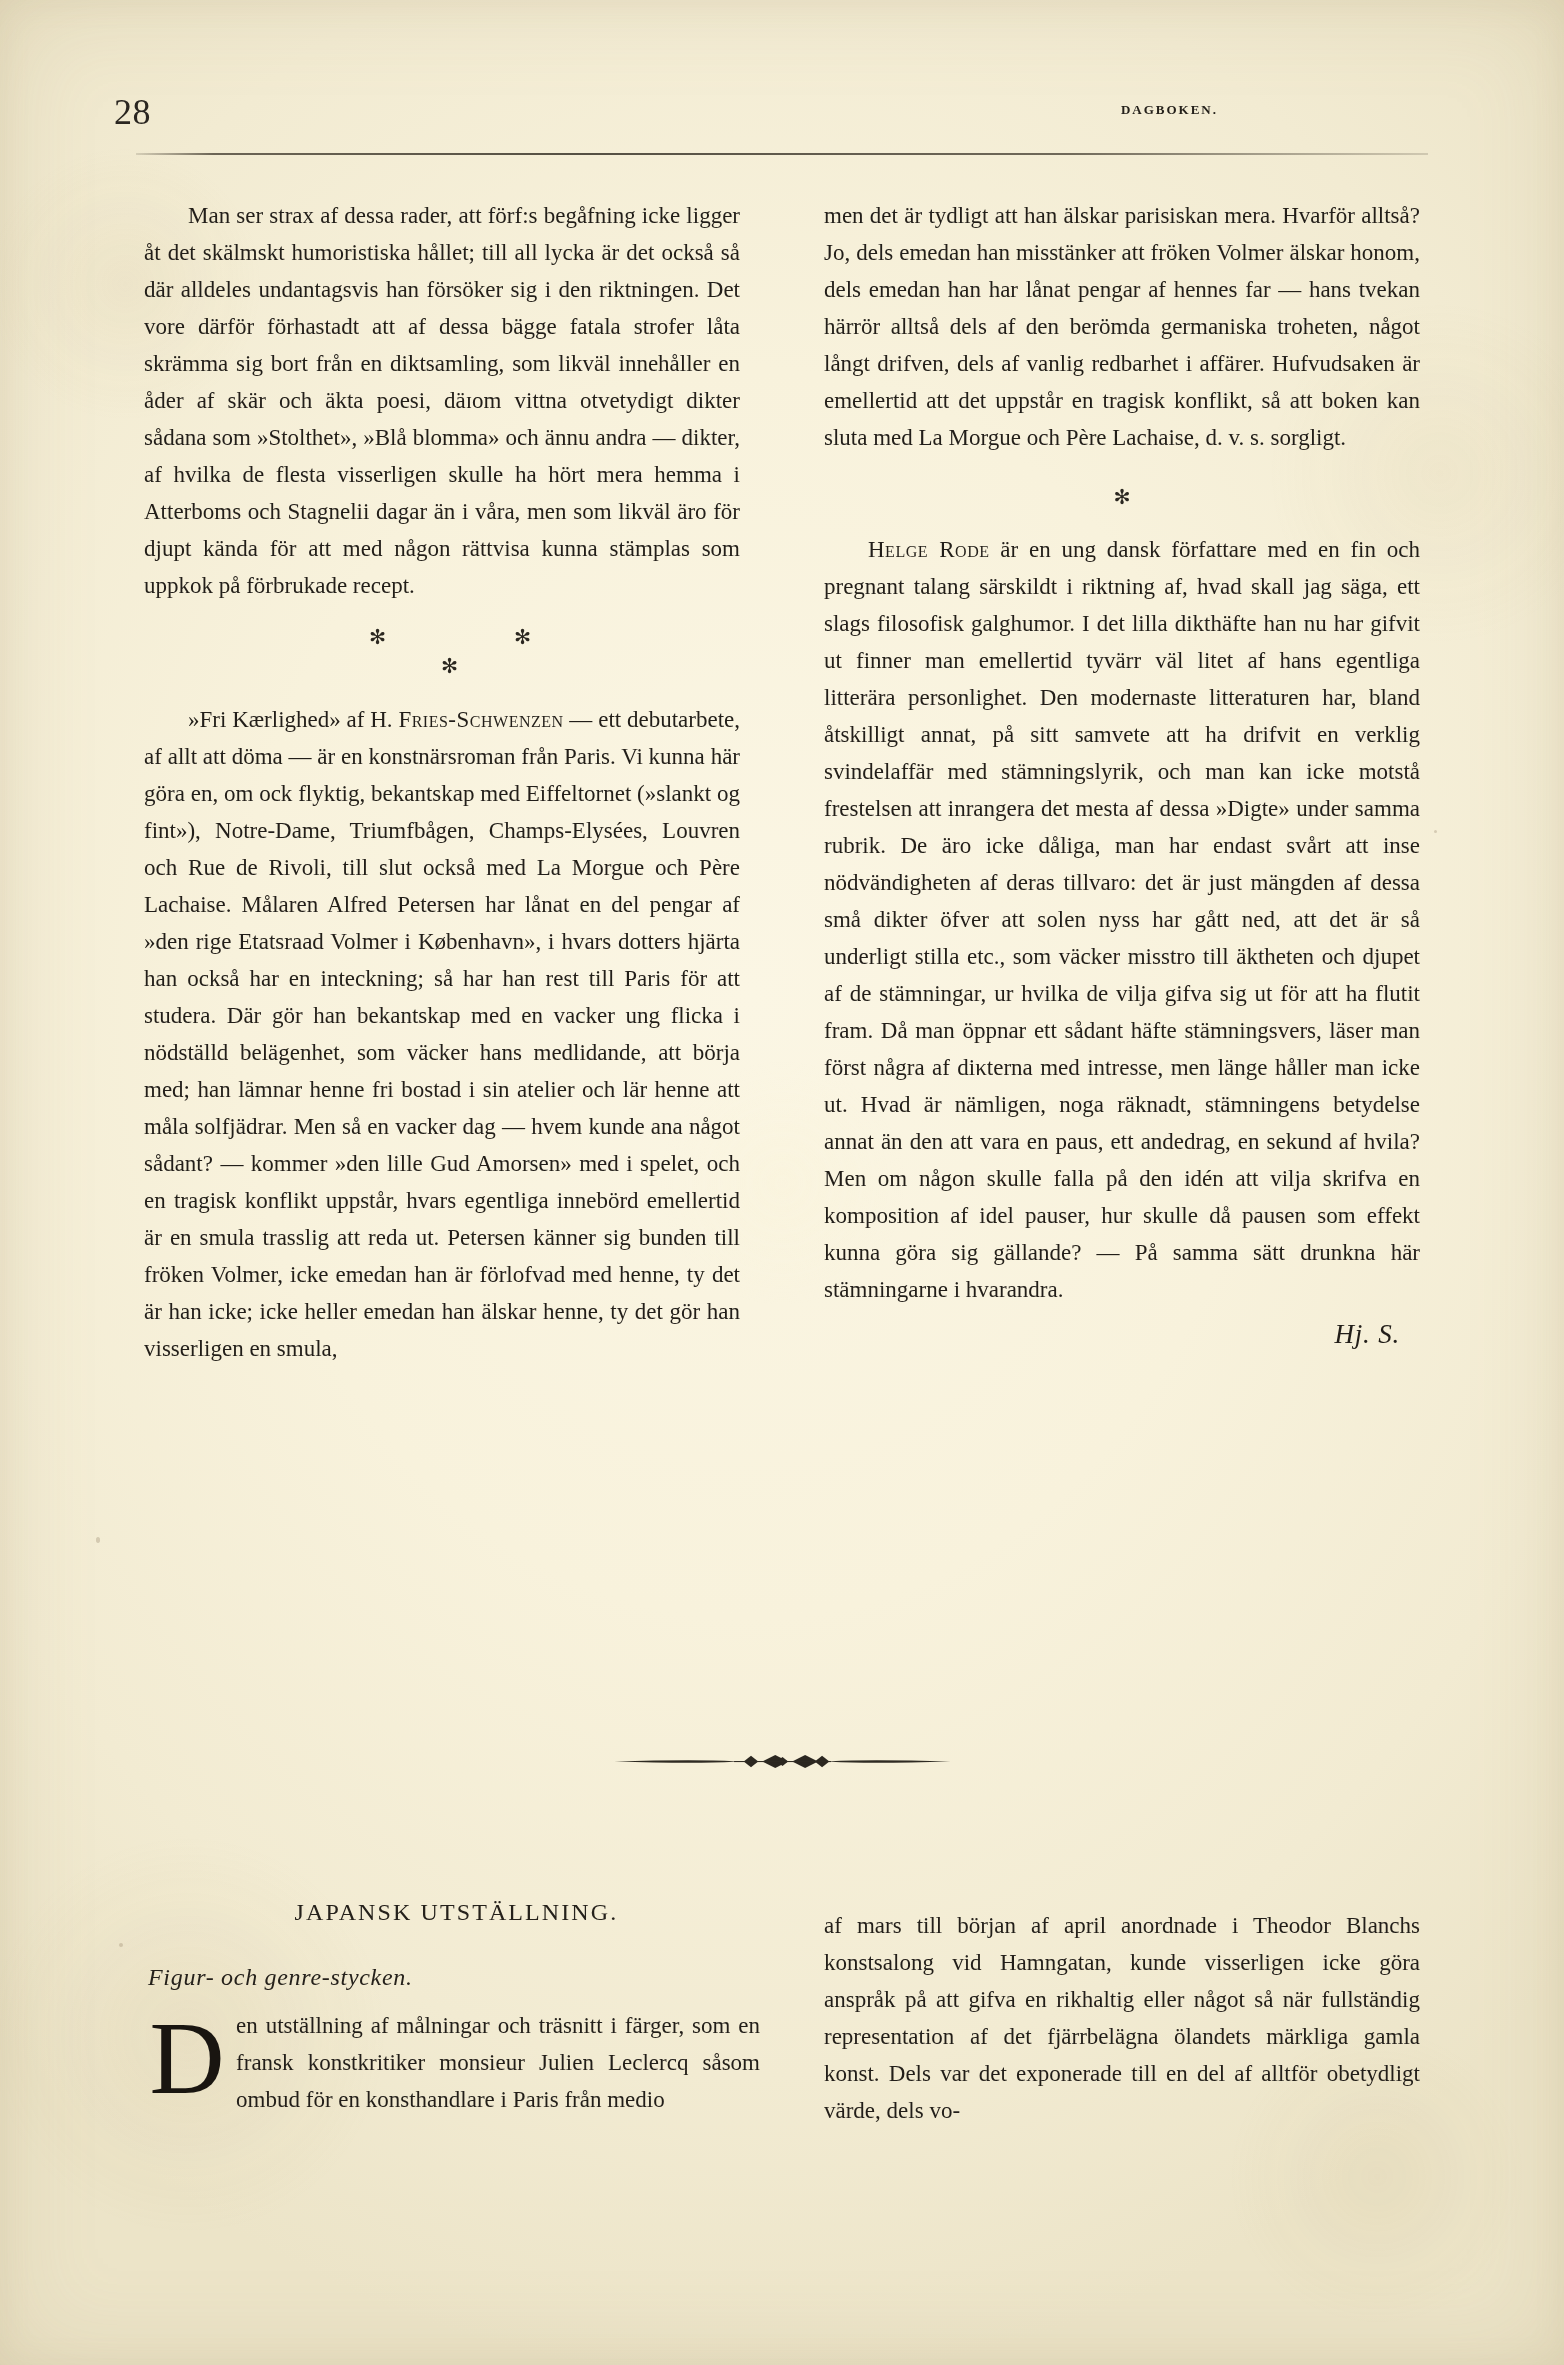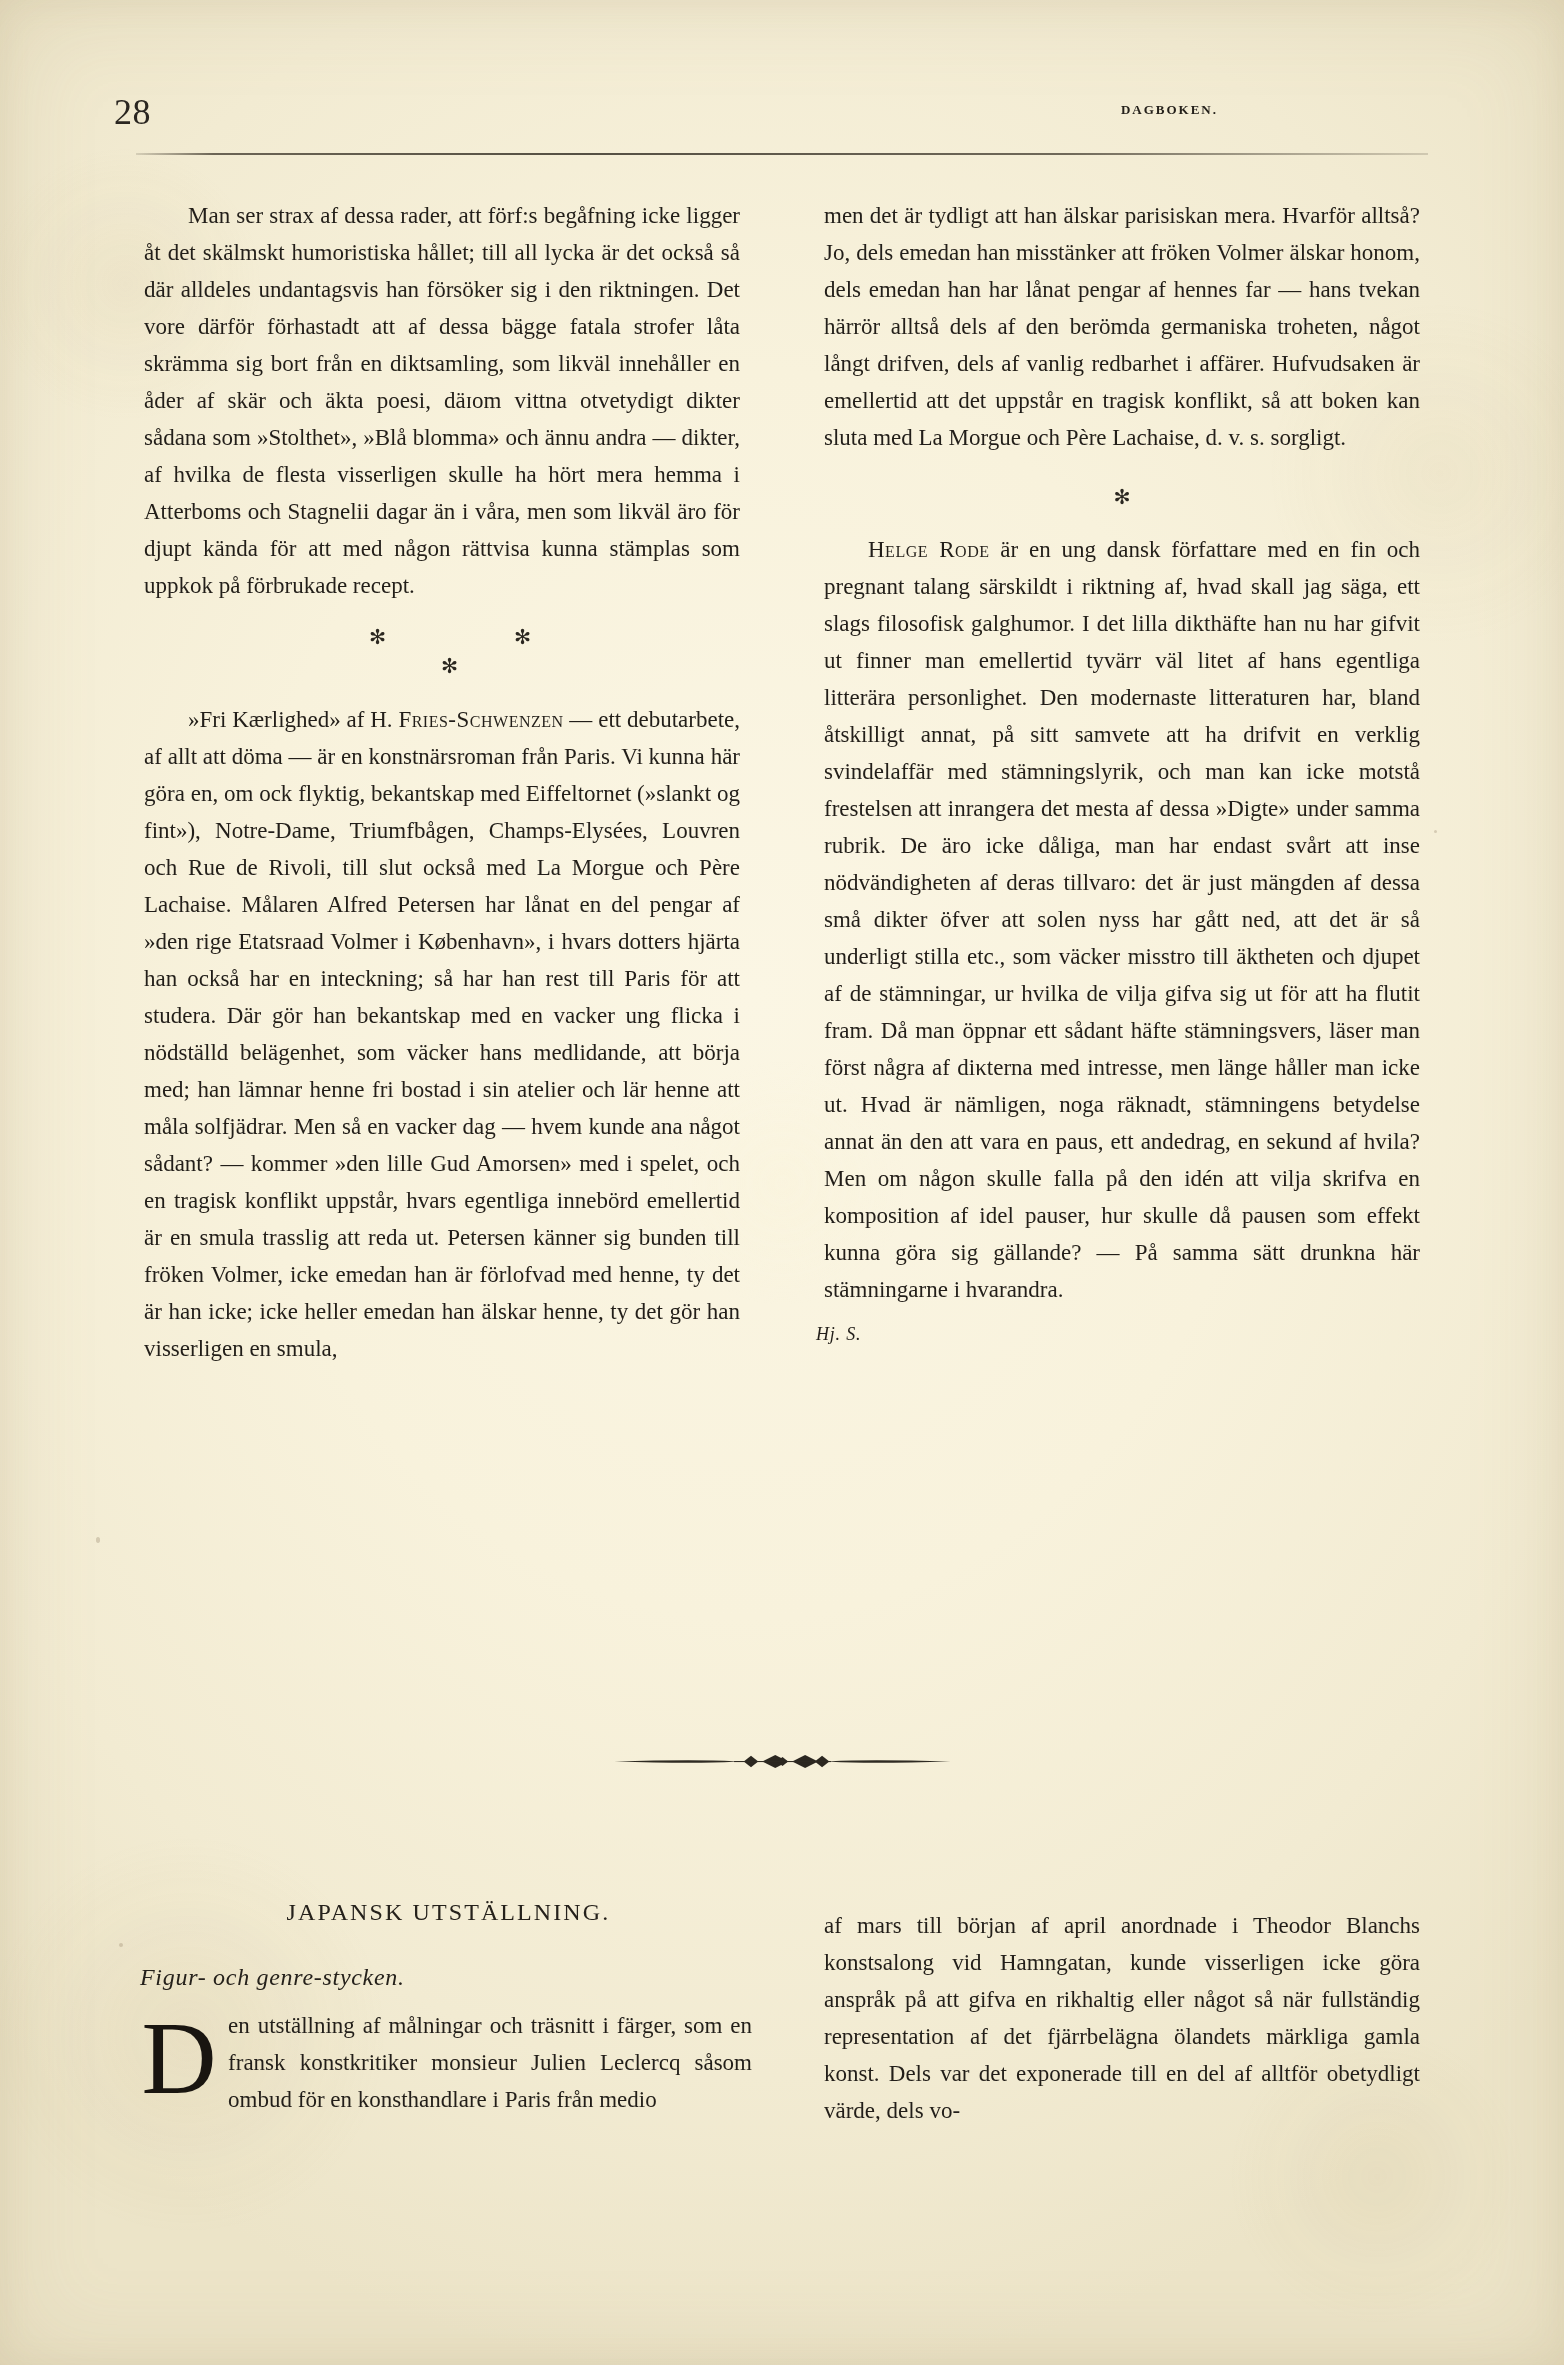--- a/index.html
+++ b/index.html
@@ -125,23 +125,23 @@
     text-align: center;
     font-size: 20.4px;
     color: #2b2720;
     line-height: 1;
     height: 59px;
     padding-top: 23px;
     box-sizing: border-box;
   }
 
   .sig {
-    text-align: left;
+    text-align: right;
     font-style: italic;
-    font-size: 18px;
+    font-size: 27px;
     letter-spacing: 0.8px;
     margin-top: 1.6px;
     padding-right: 28px;
   }
 
   
   .ornament {
     position: absolute;
     left: 0;
     right: 0;
@@ -166,21 +166,21 @@
     -webkit-text-stroke: 0.2px #2b2720;
   }
 
   
   .lower {
     position: absolute;
     left: 136px;
     top: 1899px;
     width: 1292px;
   }
-  .lower .col-left  { position: absolute; left: 4px;     top: 0; width: 612px; }
+  .lower .col-left  { position: absolute; left: 12px;     top: 0; width: 612px; }
   .lower .col-right { position: absolute; left: 680px; top: 0; width: 612px; }
 
   .sub-head {
     text-align: center;
     font-size: 24px;
     letter-spacing: 2.1px;
     color: #25211b;
     margin: 0 0 38px 0;
     padding-left: 4.9px;
   }

